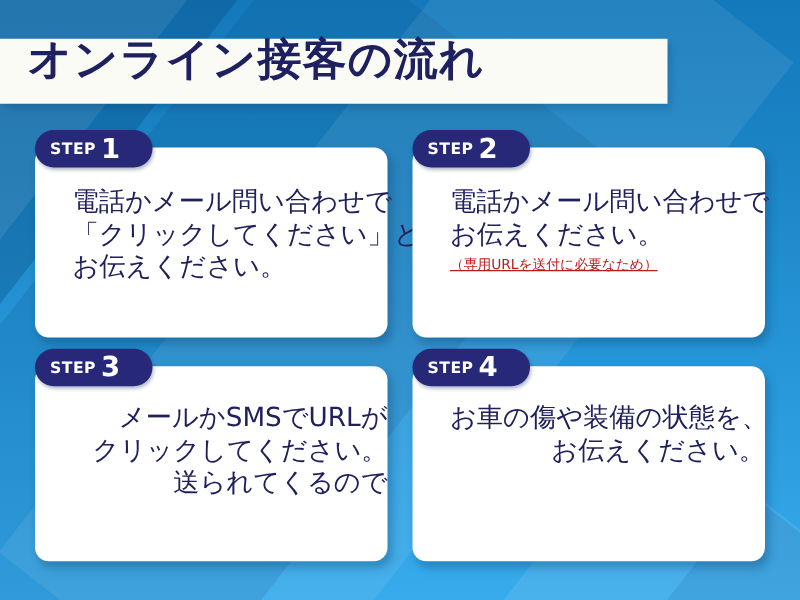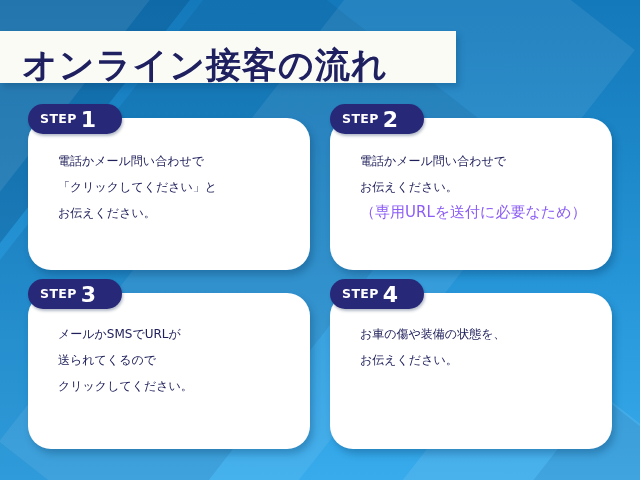--- a/index.html
+++ b/index.html
@@ -74,43 +74,43 @@
     height: 200px;
     background: rgba(10, 72, 126, 0.13);
     transform: rotate(38deg);
   }
 
   
   .title-banner {
     position: absolute;
     left: 0;
     top: 31px;
-    width: 456px;
+    width: 534px;
     height: 52px;
     background: #fbfbf6;
     box-shadow: 3px 4px 6px rgba(0, 40, 80, 0.22);
     display: flex;
-    align-items: flex-end;
+    align-items: flex-start;
   }
   .title-text {
     margin-left: 22px;
     font-size: 35px;
     line-height: 1;
     font-weight: bold;
     color: #1f2060;
     letter-spacing: 1px;
     white-space: nowrap;
   }
 
   
   .card {
     position: absolute;
     width: 282px;
     background: #ffffff;
-    border-radius: 23px;
+    border-radius: 11px;
     box-shadow: 3px 5px 7px rgba(0, 45, 85, 0.28);
     box-sizing: border-box;
   }
   .card-1 { left: 28px;  top: 118px; height: 152px; }
   .card-2 { left: 330px; top: 118px; height: 152px; }
   .card-3 { left: 28px;  top: 293px; height: 156px; }
   .card-4 { left: 330px; top: 293px; height: 156px; }
 
   .badge {
     position: absolute;
@@ -140,33 +140,35 @@
     line-height: 1;
     position: relative;
     top: 1px;
   }
 
   .card-body {
     padding: 30px 0 0 30px;
   }
   .card-3 .card-body, .card-4 .card-body {
     padding-top: 28px;
+    text-align: right;
   }
   .line {
-    font-size: 12px;
+    font-size: 21px;
     line-height: 26px;
     color: #20215c;
     white-space: nowrap;
   }
   .note {
-    font-size: 15px;
+    font-size: 11px;
     line-height: 20px;
-    color: #8b5cf6;
+    color: #b91c1c;
     white-space: nowrap;
     margin-top: 2px;
+    text-decoration: underline;
   }
 </style>
 </head>
 <body>
 
 <div id="stage">
 
   <div class="bg-layer">
     <div class="diag diag-dark-top"></div>
     <div class="diag diag-light-upper"></div>
@@ -205,22 +207,22 @@
     </div>
   </div>
 
   <div class="card card-3">
     <div class="badge">
       <span class="badge-word">STEP</span>
       <span class="badge-num">3</span>
     </div>
     <div class="card-body">
       <div class="line">メールかSMSでURLが</div>
+      <div class="line">クリックしてください。</div>
       <div class="line">送られてくるので</div>
-      <div class="line">クリックしてください。</div>
     </div>
   </div>
 
   <div class="card card-4">
     <div class="badge">
       <span class="badge-word">STEP</span>
       <span class="badge-num">4</span>
     </div>
     <div class="card-body">
       <div class="line">お車の傷や装備の状態を、</div>

